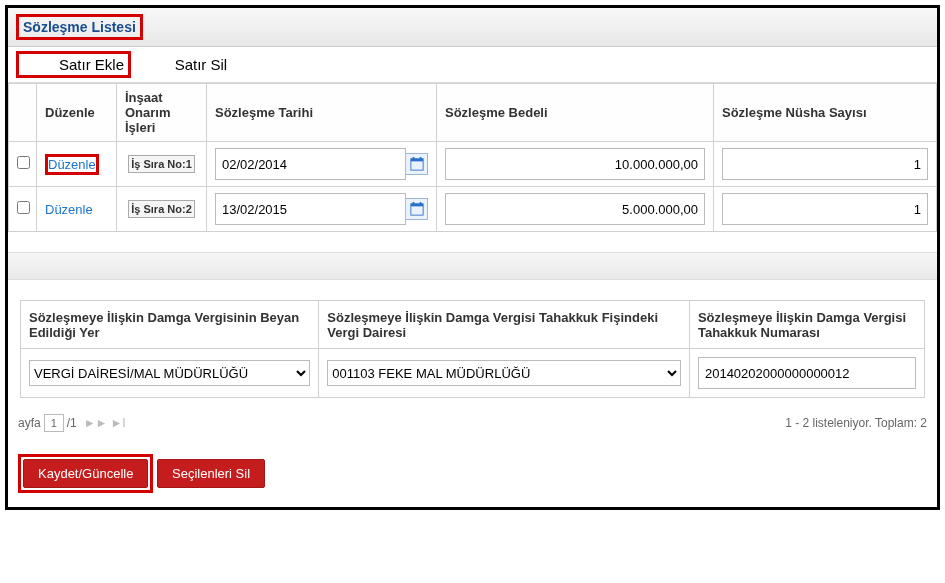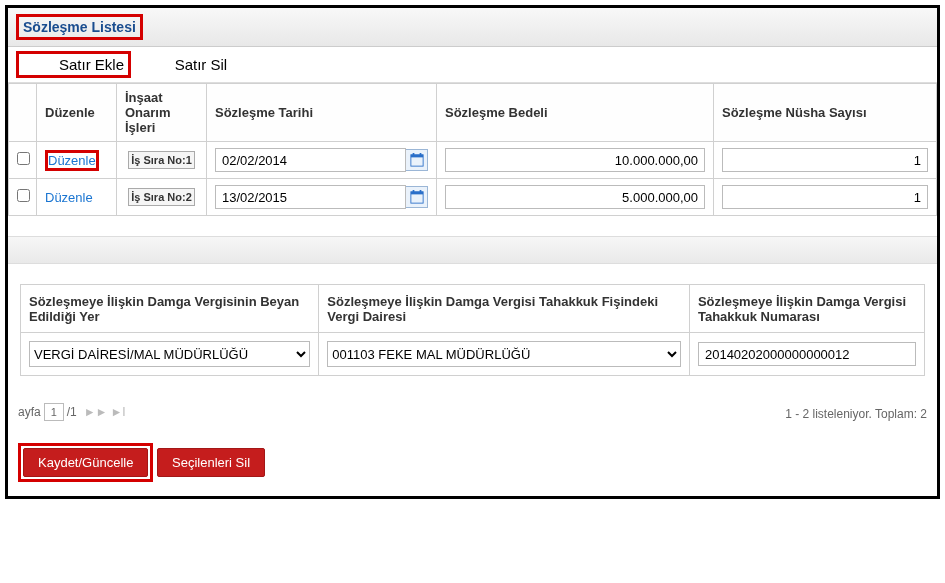--- a/index.html
+++ b/index.html
@@ -73,21 +73,21 @@
     border-radius: 0;
     padding: 2px 2px;
     font-size: 11px;
     font-weight: bold;
     background: #f5f5f5;
     white-space: nowrap;
   }
   .date-wrap { display: flex; align-items: center; gap: 0; }
   .input-text {
     width: 100%;
-    height: 24px;
+    height: 32px;
     border: 1px solid #bbb;
     padding: 2px 6px;
     font-size: 13px;
     font-family: inherit;
   }
   .input-text.right { text-align: right; }
   .cal-icon {
     width: 22px; height: 22px;
     border: 1px solid #9bb6d6;
     border-left: none;
@@ -146,25 +146,24 @@
   }
   .disabled-box {
     width: 100%;
     height: 24px;
     background: #e6e6e6;
     border: 1px solid #ccc;
   }
   .footer-row {
     display: flex;
     justify-content: space-between;
-    align-items: flex-end;
+    align-items: center;
     padding: 4px 10px;
     font-size: 12px;
     color: #666;
-    margin-top: 11px;
   }
   .page-ctrl { display: flex; align-items: center; gap: 3px; }
   .page-box {
     width: 20px; height: 18px;
     border: 1px solid #bbb;
     text-align: center;
     font-size: 11px;
     line-height: 16px;
   }
   .action-bar {

